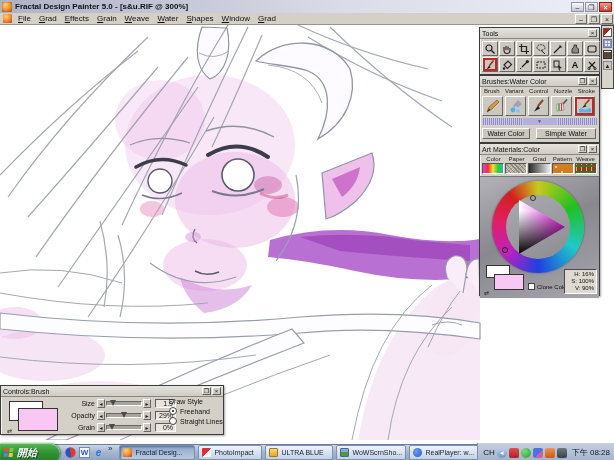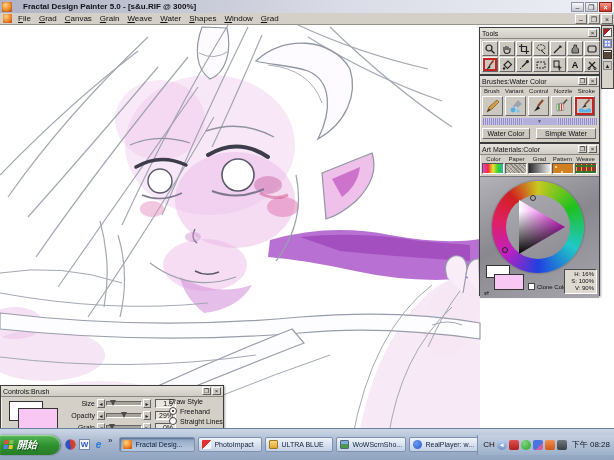--- a/index.html
+++ b/index.html
@@ -5,21 +5,21 @@
   html,body{margin:0;padding:0;background:#555;}
   .screen{position:relative;width:614px;height:460px;overflow:hidden;background:#fff;
     font-family:"Liberation Sans",sans-serif;-webkit-font-smoothing:none;}
   
   .titlebar{position:absolute;top:0;left:0;right:0;height:13px;
     background:linear-gradient(90deg,#aeb2c2,#d9dce6 55%,#edeff5);
     display:flex;align-items:center;padding:0 2px;box-sizing:border-box;}
   .app-ico{width:10px;height:10px;border-radius:2px;flex:none;
     background:radial-gradient(circle at 35% 30%,#ffd27a,#f08a2a 55%,#b34310);
     box-shadow:inset 0 0 1px #5a2000;}
-  .titlebar .title{flex:1;font-size:8px;font-weight:bold;color:#101018;margin-left:11px;
+  .titlebar .title{flex:1;font-size:8px;font-weight:bold;color:#101018;margin-left:3px;
     white-space:nowrap;overflow:hidden;}
   .winbtn{width:13px;height:10px;margin-left:1px;flex:none;text-align:center;
     font-size:7px;line-height:9px;color:#222;background:linear-gradient(#fafafa,#c6c8d2);
     border:1px solid #8e93a6;box-sizing:border-box;}
   .winbtn.close{background:linear-gradient(#f29a8e,#cf3b2a);color:#fff;border-color:#8e2014;font-weight:bold;}
   .menubar{position:absolute;top:13px;left:0;right:0;height:12px;background:#d4d0c8;
     border-bottom:1px solid #98948c;display:flex;align-items:center;font-size:8px;color:#111;
     padding:0 1px;box-sizing:border-box;}
   .doc-ico{width:9px;height:9px;margin:0 2px;flex:none;border-radius:1px;
     background:radial-gradient(circle at 35% 30%,#ffd27a,#ef832a 55%,#b04010);}
@@ -82,21 +82,21 @@
   .slabel{width:32px;text-align:right;font-size:7px;color:#111;padding-right:2px;}
   .sbtn{width:8px;height:9px;font-size:5px;line-height:8px;text-align:center;color:#222;}
   .strack{width:34px;height:3px;margin:0 1px;background:#a8a49c;border:1px solid;border-color:#666 #fff #fff #666;position:relative;}
   .sthumb{position:absolute;top:-2px;width:0;height:0;border-left:3px solid transparent;border-right:3px solid transparent;border-top:6px solid #4a4a4a;}
   .sval{width:21px;height:9px;margin-left:4px;font-size:7px;line-height:8px;text-align:right;padding-right:2px;color:#111;}
   .dstyle{position:absolute;left:168px;top:1px;font-size:7px;color:#111;}
   .radio-row{display:flex;align-items:center;gap:3px;margin-top:2px;}
   .radio{width:8px;height:8px;border-radius:50%;background:#fff;border:1px solid #444;box-sizing:border-box;position:relative;}
   .radio.sel::after{content:"";position:absolute;left:2px;top:2px;width:2px;height:2px;background:#111;border-radius:50%;}
   
-  .taskbar{position:absolute;bottom:0;left:0;right:0;height:32px;display:flex;align-items:center;
+  .taskbar{position:absolute;bottom:0;left:0;right:0;height:16px;display:flex;align-items:center;
     background:linear-gradient(#ccd6e6,#a4b4cd 50%,#90a4c0);border-top:1px solid #68809e;box-sizing:border-box;}
   .start{width:60px;height:20px;flex:none;display:flex;align-items:center;gap:3px;padding-left:4px;box-sizing:border-box;
     background:linear-gradient(#57b757,#2e8f2e 55%,#277d27);border-radius:0 10px 10px 0;
     box-shadow:inset 0 1px 1px #a5dfa5,1px 0 2px rgba(0,0,0,.4);color:#fff;font-size:10px;font-weight:bold;font-style:italic;
     text-shadow:1px 1px 1px #12421a;}
   .flag{width:10px;height:10px;display:grid;grid-template-columns:4px 4px;grid-template-rows:4px 4px;gap:1px;transform:skewX(-8deg);}
   .flag i{display:block;}
   .qlaunch{display:flex;align-items:center;gap:3px;padding:0 5px;height:18px;position:relative;flex:none;}
   .qicon{width:11px;height:11px;flex:none;}
   .more{font-size:8px;color:#223;position:relative;top:-4px;left:1px;}
@@ -127,21 +127,21 @@
     <span class="title">Fractal Design Painter 5.0 - [s&amp;u.RIF @ 300%]</span>
     <span class="winbtn">–</span>
     <span class="winbtn">❐</span>
     <span class="winbtn close">×</span>
   </div>
 
   <div class="menubar">
     <span class="doc-ico"></span>
     <span class="mi">File</span>
     <span class="mi">Grad</span>
-    <span class="mi">Canvas</span>
+    <span class="mi">Effects</span>
     <span class="mi">Grain</span>
     <span class="mi">Weave</span>
     <span class="mi">Water</span>
     <span class="mi">Shapes</span>
     <span class="mi">Window</span>
     <span class="mi">Grad</span>
     <span class="mdi-btns">
       <span class="mdibtn">–</span>
       <span class="mdibtn">❐</span>
       <span class="mdibtn">×</span>

